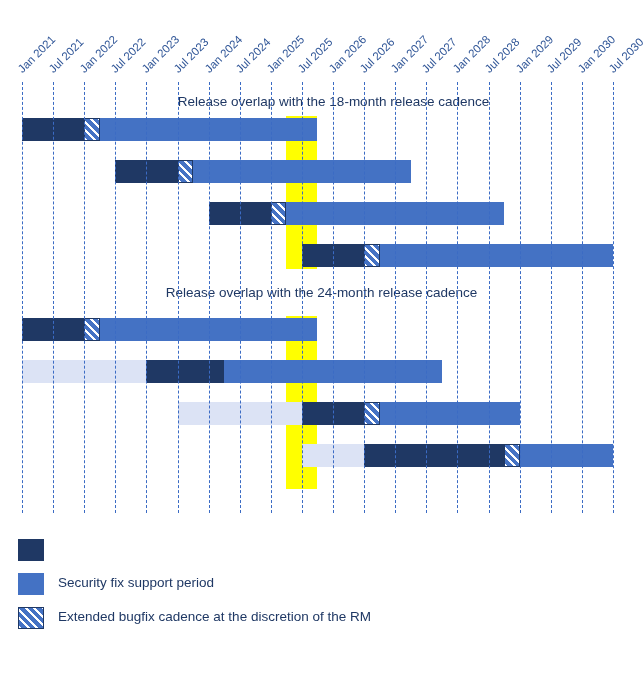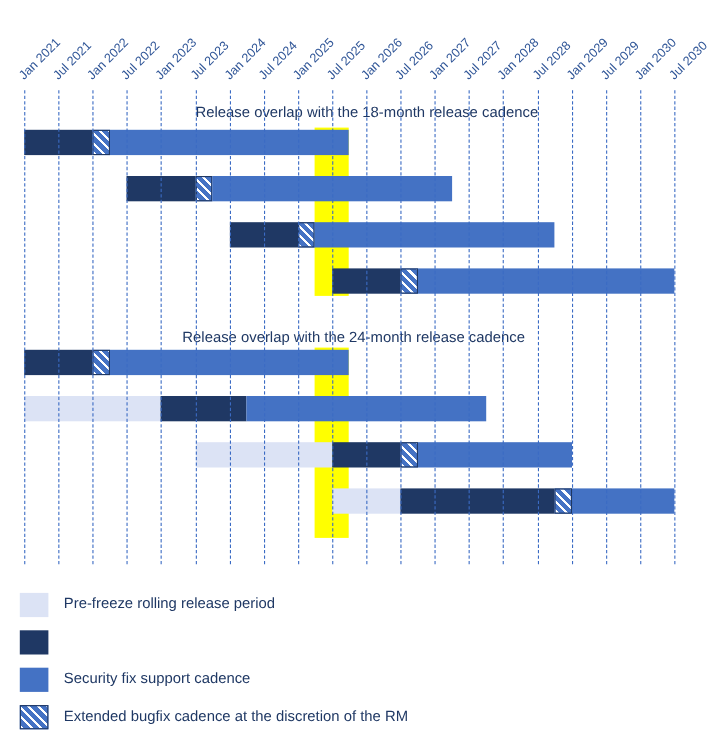--- a/index.html
+++ b/index.html
@@ -129,21 +129,21 @@
       <div class="tick-label" style="left: 459.474px; top: 63px; bottom: auto;">Jan 2028</div>
       <div class="tick-label" style="left: 490.579px; top: 63px; bottom: auto;">Jul 2028</div>
       <div class="tick-label" style="left: 521.684px; top: 63px; bottom: auto;">Jan 2029</div>
       <div class="tick-label" style="left: 552.789px; top: 63px; bottom: auto;">Jul 2029</div>
       <div class="tick-label" style="left: 583.895px; top: 63px; bottom: auto;">Jan 2030</div>
       <div class="tick-label" style="left: 615px; top: 63px; bottom: auto;">Jul 2030</div>
     </div>
 
   <div class="plot" id="plot-area">
     <div class="panel-title" style="left:12px; width:643px; top:12px;">Release overlap with the 18-month release cadence</div>
-    <div class="panel-title" style="left:0; width:643px; top:217px;">Release overlap with the 24-month release cadence</div>
+    <div class="panel-title" style="left:0; width:643px; top:203px;">Release overlap with the 24-month release cadence</div>
   <div class="highlight-band" style="left: 286.395px; width: 31.1053px; top: 34px; height: 153px;"></div>
       <div class="highlight-band" style="left: 286.395px; width: 31.1053px; top: 234px; height: 173px;"></div>
       <div class="bar-seg seg-bugfix" style="left: 22px; width: 62.2105px; top: 36px;"></div>
       <div class="bar-seg seg-extended" style="left: 84.2105px; width: 15.5526px; top: 36px;"></div>
       <div class="bar-seg seg-security" style="left: 99.7632px; width: 217.737px; top: 36px;"></div>
       <div class="bar-seg seg-bugfix" style="left: 115.316px; width: 62.2105px; top: 78px;"></div>
       <div class="bar-seg seg-extended" style="left: 177.526px; width: 15.5526px; top: 78px;"></div>
       <div class="bar-seg seg-security" style="left: 193.079px; width: 217.737px; top: 78px;"></div>
       <div class="bar-seg seg-bugfix" style="left: 208.632px; width: 62.2105px; top: 120px;"></div>
       <div class="bar-seg seg-extended" style="left: 270.842px; width: 15.5526px; top: 120px;"></div>
@@ -162,29 +162,25 @@
       <div class="bar-seg seg-extended" style="left: 364.158px; width: 15.5526px; top: 320px;"></div>
       <div class="bar-seg seg-security" style="left: 379.711px; width: 139.974px; top: 320px;"></div>
       <div class="bar-seg seg-prefreeze" style="left: 301.947px; width: 62.2105px; top: 362px;"></div>
       <div class="bar-seg seg-bugfix" style="left: 364.158px; width: 139.974px; top: 362px;"></div>
       <div class="bar-seg seg-extended" style="left: 504.132px; width: 15.5526px; top: 362px;"></div>
       <div class="bar-seg seg-security" style="left: 519.684px; width: 93.3158px; top: 362px;"></div>
     </div>
 
   <div class="legend">
     <div class="legend-row">
-      <span class="legend-swatch seg-prefreeze"></span>
-      <span class="legend-text">Pre-freeze rolling release period</span>
-    </div>
-    <div class="legend-row">
       <span class="legend-swatch seg-bugfix"></span>
     </div>
     <div class="legend-row">
       <span class="legend-swatch seg-security"></span>
-      <span class="legend-text">Security fix support cadence</span>
+      <span class="legend-text">Security fix support period</span>
     </div>
     <div class="legend-row">
       <span class="legend-swatch seg-extended"></span>
       <span class="legend-text">Extended bugfix cadence at the discretion of the RM</span>
     </div>
   </div>
 
 <div class="gridline" style="left: 22px;"></div>
     <div class="gridline" style="left: 53.1053px;"></div>
     <div class="gridline" style="left: 84.2105px;"></div>

